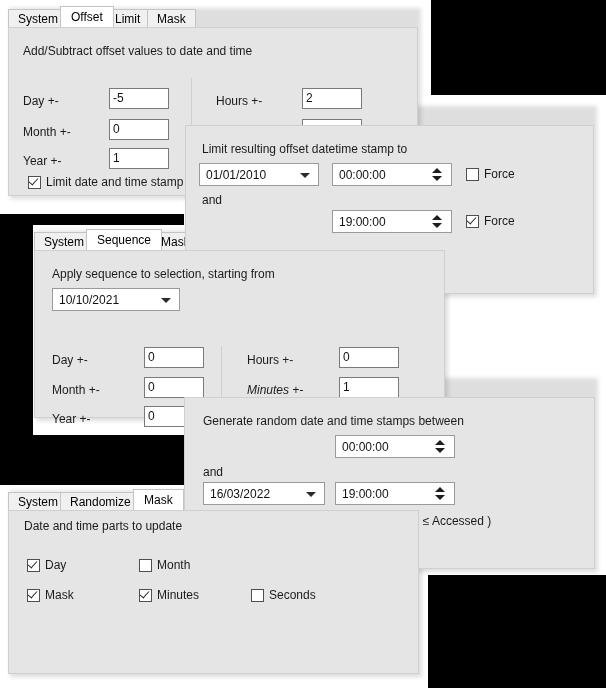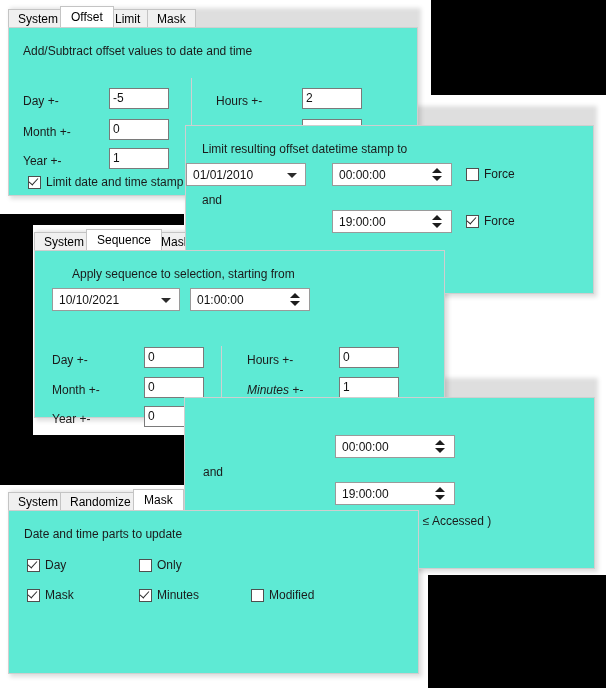--- a/index.html
+++ b/index.html
@@ -40,21 +40,21 @@
   }
   .tab.active{
     height:23px;line-height:21px;bottom:-1px;
     background:#ffffff;
     border-color:#c4c4c4;
     z-index:5;
     padding:0 10px;
   }
   .body{
     position:relative;z-index:4;
-    background:#5eead4;
+    background:#e5e5e5;
     border:1px solid #cfcfcf;
     box-sizing:border-box;
     margin-top:-1px;
   }
   .hdrtext{position:absolute;font-size:12px;color:#1b1b1b;white-space:nowrap;}
   .lbl{position:absolute;font-size:12px;color:#1b1b1b;white-space:nowrap;}
 
   
   .tbox{
     position:absolute;box-sizing:border-box;
@@ -149,21 +149,21 @@
   <div class="shadow"></div>
   <div class="tabstrip">
     <div class="tab" style="left:0px;">System</div>
     <div class="tab" style="left:52px;">Offset</div>
     <div class="tab active" style="left:94px;">Limit</div>
     <div class="tab" style="left:140px;">Mask</div>
   </div>
   <div class="body" style="height:169px;">
     <div class="hdrtext" style="left:16px;top:16px;">Limit resulting offset datetime stamp to</div>
 
-    <div class="combo" style="left:0;top:37px;width:120px;">
+    <div class="combo" style="left:13px;top:37px;width:120px;">
       <span class="cval">01/01/2010</span>
       <span class="carrow"></span>
     </div>
     <div class="spin" style="left:146px;top:37px;width:120px;">
       <span class="sval">00:00:00</span>
       <span class="sup"></span>
       <span class="sdn"></span>
     </div>
     <div class="cbx" style="left:280px;top:42px;">
       <span class="box"></span>
@@ -187,31 +187,26 @@
 </div>
 
 <div class="panel" id="p-seq" style="left:34px;top:229px;width:411px;">
   <div class="shadow"></div>
   <div class="tabstrip">
     <div class="tab" style="left:0px;">System</div>
     <div class="tab active" style="left:52px;margin-top:48px;">Sequence</div>
     <div class="tab" style="left:117px;">Mask</div>
   </div>
   <div class="body" style="height:168px;">
-    <div class="hdrtext" style="left:17px;top:16px;margin-left:20px;">Apply sequence to selection, starting from</div>
+    <div class="hdrtext" style="left:17px;top:16px;">Apply sequence to selection, starting from</div>
 
     <div class="combo" style="left:17px;top:37px;width:128px;">
       <span class="cval">10/10/2021</span>
       <span class="carrow"></span>
     </div>
-    <div class="spin" style="left:155px;top:37px;width:120px;">
-      <span class="sval">01:00:00</span>
-      <span class="sup"></span>
-      <span class="sdn"></span>
-    </div>
 
     <div class="vdiv" style="left:186px;top:95px;height:72px;"></div>
 
     <div class="lbl" style="left:17px;top:102px;">Day +-</div>
     <div class="tbox" style="left:109px;top:96px;width:60px;">0</div>
 
     <div class="lbl" style="left:17px;top:132px;">Month +-</div>
     <div class="tbox" style="left:109px;top:126px;width:60px;">0</div>
 
     <div class="lbl" style="left:17px;top:161px;">Year +-</div>
@@ -226,29 +221,34 @@
 </div>
 
 <div class="panel" id="p-rand" style="left:184px;top:376px;width:411px;">
   <div class="shadow"></div>
   <div class="tabstrip">
     <div class="tab" style="left:0px;">System</div>
     <div class="tab active" style="left:52px;">Randomize</div>
     <div class="tab" style="left:126px;">Mask</div>
   </div>
   <div class="body" style="height:172px;">
+    <div class="hdrtext" style="left:18px;top:16px;">Generate random date and time stamps between</div>
 
     <div class="spin" style="left:150px;top:37px;width:120px;">
       <span class="sval">00:00:00</span>
       <span class="sup"></span>
       <span class="sdn"></span>
     </div>
 
     <div class="lbl" style="left:18px;top:67px;">and</div>
 
+    <div class="combo" style="left:18px;top:84px;width:122px;">
+      <span class="cval">16/03/2022</span>
+      <span class="carrow"></span>
+    </div>
     <div class="spin" style="left:150px;top:84px;width:120px;">
       <span class="sval">19:00:00</span>
       <span class="sup"></span>
       <span class="sdn"></span>
     </div>
 
     <div class="cbx" style="left:21px;top:117px;">
       <span class="box">
           <span class="tick"></span>
         </span>
@@ -258,43 +258,43 @@
 </div>
 
 <div class="panel" id="p-mask" style="left:8px;top:489px;width:411px;">
   <div class="shadow"></div>
   <div class="tabstrip">
     <div class="tab" style="left:0px;">System</div>
     <div class="tab" style="left:52px;">Randomize</div>
     <div class="tab active" style="left:125px;">Mask</div>
   </div>
   <div class="body" style="height:164px;">
-    <div class="hdrtext" style="left:15px;top:16px;">Date and time parts to update</div>
+    <div class="hdrtext" style="left:15px;top:8px;">Date and time parts to update</div>
 
     <div class="cbx" style="left:18px;top:48px;">
       <span class="box">
           <span class="tick"></span>
         </span>
       <span class="ctext">Day</span>
     </div>
     <div class="cbx" style="left:130px;top:48px;">
       <span class="box"></span>
-      <span class="ctext">Only</span>
+      <span class="ctext">Month</span>
     </div>
     <div class="cbx" style="left:18px;top:78px;">
       <span class="box">
           <span class="tick"></span>
         </span>
       <span class="ctext">Mask</span>
     </div>
     <div class="cbx" style="left:130px;top:78px;">
       <span class="box">
           <span class="tick"></span>
         </span>
       <span class="ctext">Minutes</span>
     </div>
     <div class="cbx" style="left:242px;top:78px;">
       <span class="box"></span>
-      <span class="ctext">Modified</span>
+      <span class="ctext">Seconds</span>
     </div>
 
   </div>
 </div>
 
 </body></html>

